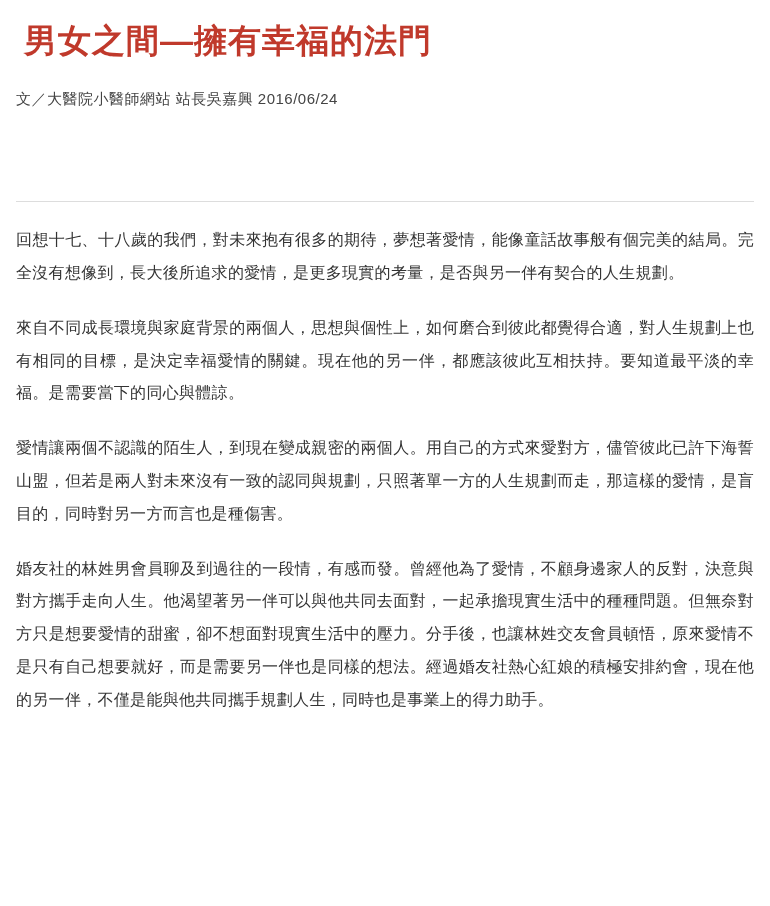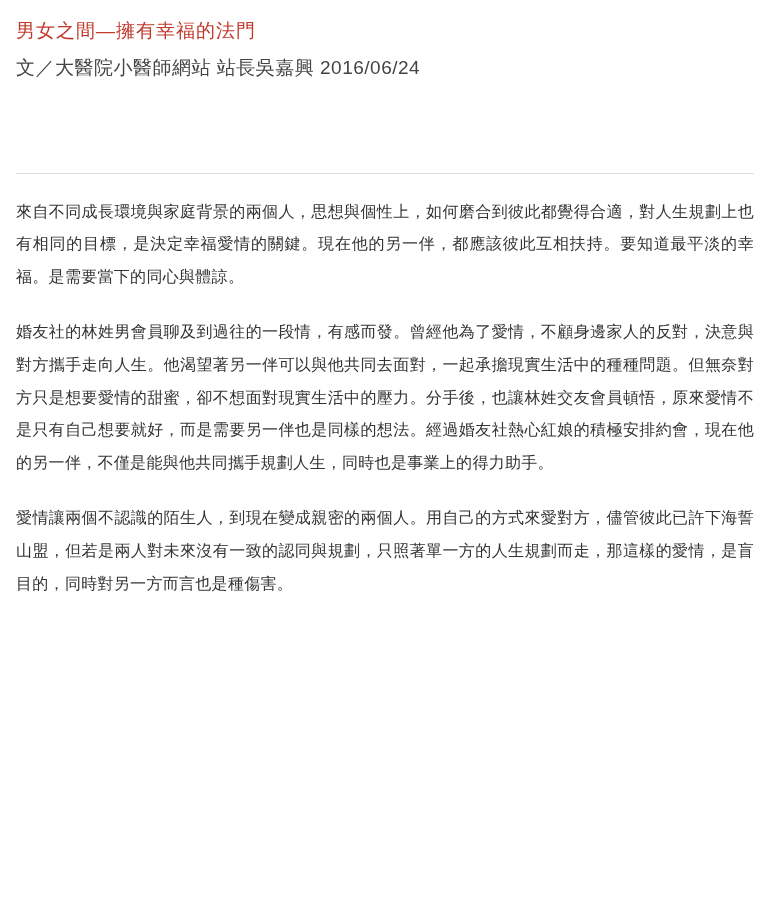--- a/index.html
+++ b/index.html
@@ -16,30 +16,30 @@
   }
   .page {
     width: 770px;
     height: 906px;
     box-sizing: border-box;
     padding: 0 16px;
     position: relative;
   }
   .article-title {
     color: #c0392b;
-    font-size: 19px;
-    font-weight: normal;
+    font-size: 33px;
+    font-weight: bold;
     letter-spacing: 1px;
-    margin: 18px 0 0 0;
+    margin: 18px 0 0 8px;
     padding: 0;
     line-height: 1.4;
   }
   .byline {
-    margin-top: 10px;
-    font-size: 19px;
+    margin-top: 26px;
+    font-size: 15px;
     color: #444444;
     letter-spacing: 0.5px;
   }
   .spacer {
     height: 92px;
   }
   .divider {
     border: none;
     border-top: 1px solid #dddddd;
     margin: 0 0 22px 0;
@@ -63,18 +63,19 @@
 
   <h1 class="article-title">男女之間—擁有幸福的法門</h1>
 
   <div class="byline">文／大醫院小醫師網站 站長吳嘉興 2016/06/24</div>
 
   <div class="spacer"></div>
 
   <hr class="divider">
 
   <div class="body-text">
+    <p>回想十七、十八歲的我們，對未來抱有很多的期待，夢想著愛情，能像童話故事般有個完美的結局。完全沒有想像到，長大後所追求的愛情，是更多現實的考量，是否與另一伴有契合的人生規劃。</p>
     <p>來自不同成長環境與家庭背景的兩個人，思想與個性上，如何磨合到彼此都覺得合適，對人生規劃上也有相同的目標，是決定幸福愛情的關鍵。現在他的另一伴，都應該彼此互相扶持。要知道最平淡的幸福。是需要當下的同心與體諒。</p>
+    <p>愛情讓兩個不認識的陌生人，到現在變成親密的兩個人。用自己的方式來愛對方，儘管彼此已許下海誓山盟，但若是兩人對未來沒有一致的認同與規劃，只照著單一方的人生規劃而走，那這樣的愛情，是盲目的，同時對另一方而言也是種傷害。</p>
     <p>婚友社的林姓男會員聊及到過往的一段情，有感而發。曾經他為了愛情，不顧身邊家人的反對，決意與對方攜手走向人生。他渴望著另一伴可以與他共同去面對，一起承擔現實生活中的種種問題。但無奈對方只是想要愛情的甜蜜，卻不想面對現實生活中的壓力。分手後，也讓林姓交友會員頓悟，原來愛情不是只有自己想要就好，而是需要另一伴也是同樣的想法。經過婚友社熱心紅娘的積極安排約會，現在他的另一伴，不僅是能與他共同攜手規劃人生，同時也是事業上的得力助手。</p>
-    <p>愛情讓兩個不認識的陌生人，到現在變成親密的兩個人。用自己的方式來愛對方，儘管彼此已許下海誓山盟，但若是兩人對未來沒有一致的認同與規劃，只照著單一方的人生規劃而走，那這樣的愛情，是盲目的，同時對另一方而言也是種傷害。</p>
   </div>
 
 </div>
 
 </body></html>

